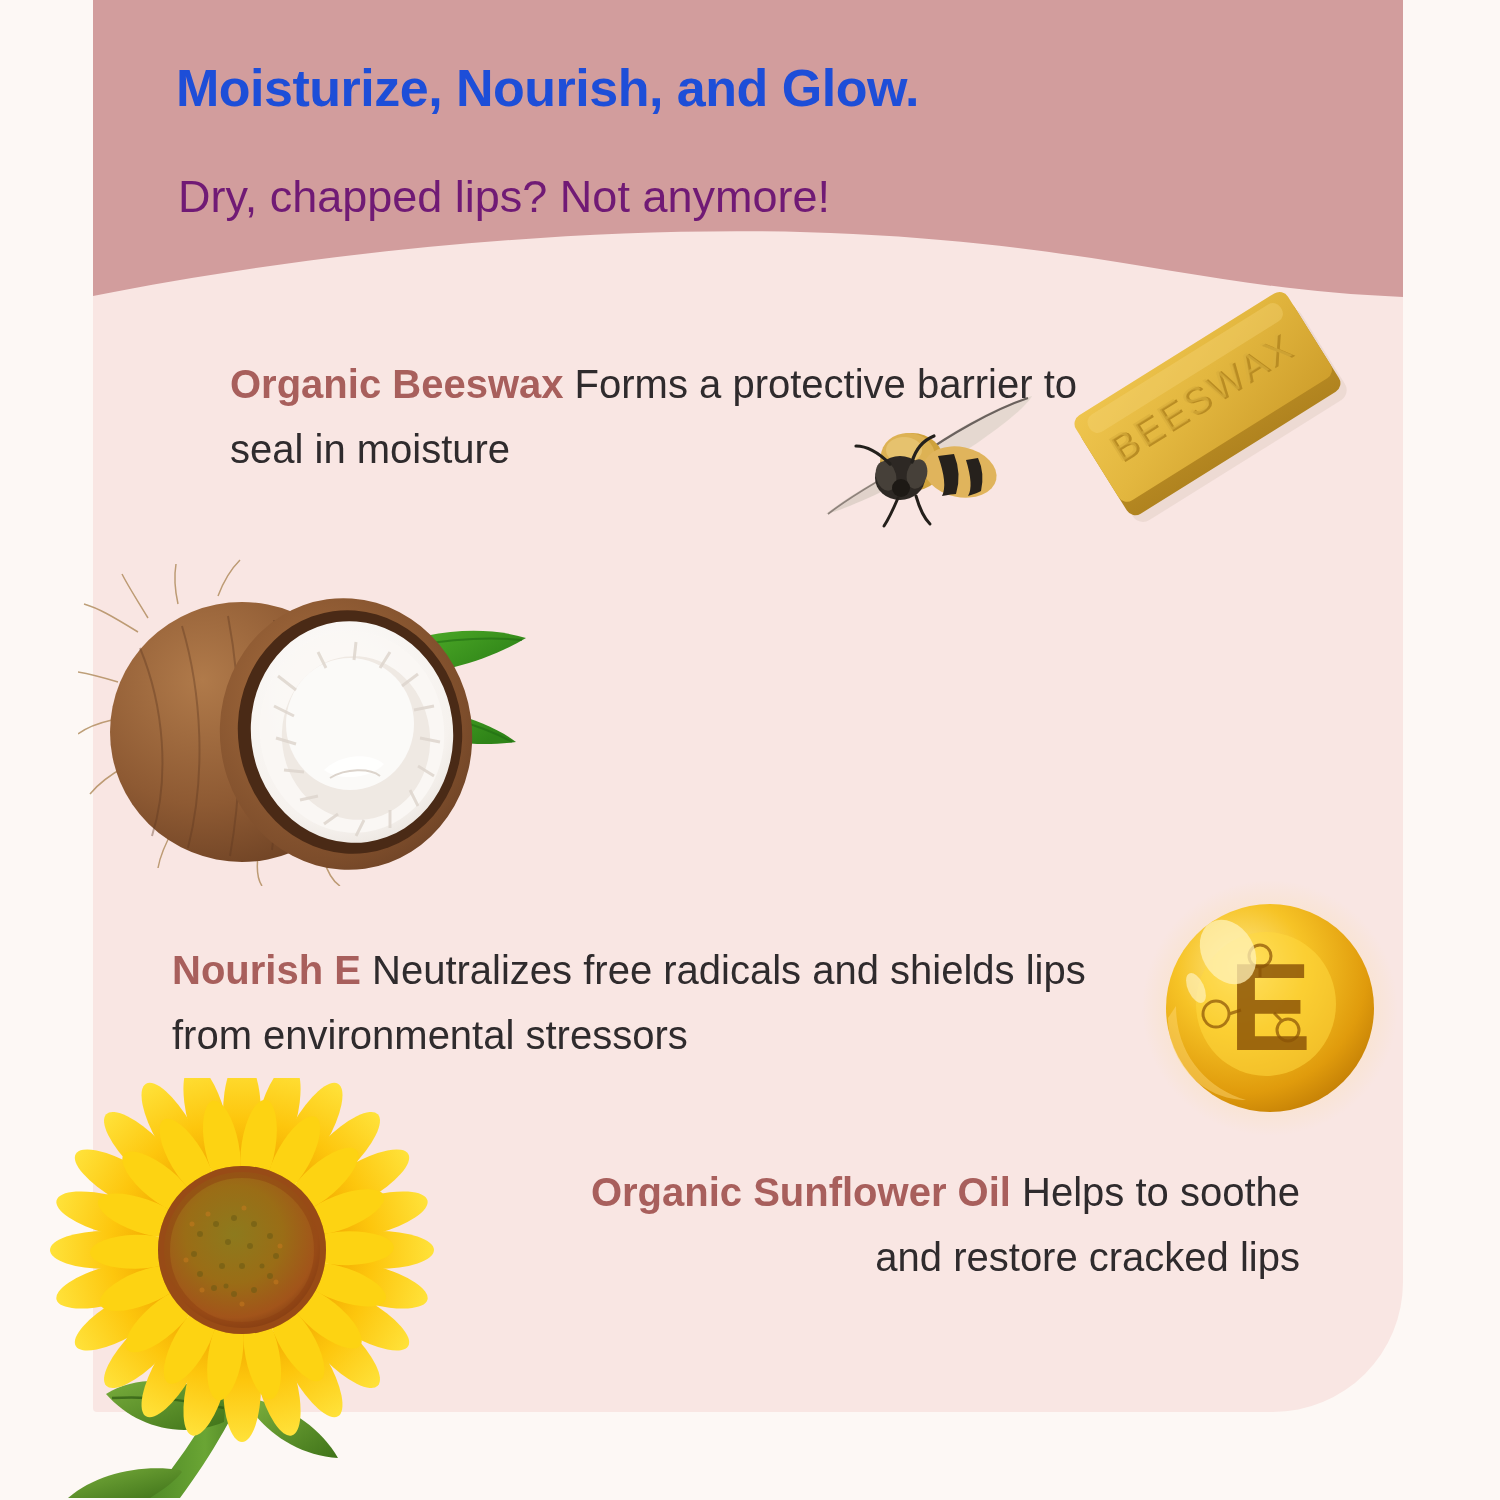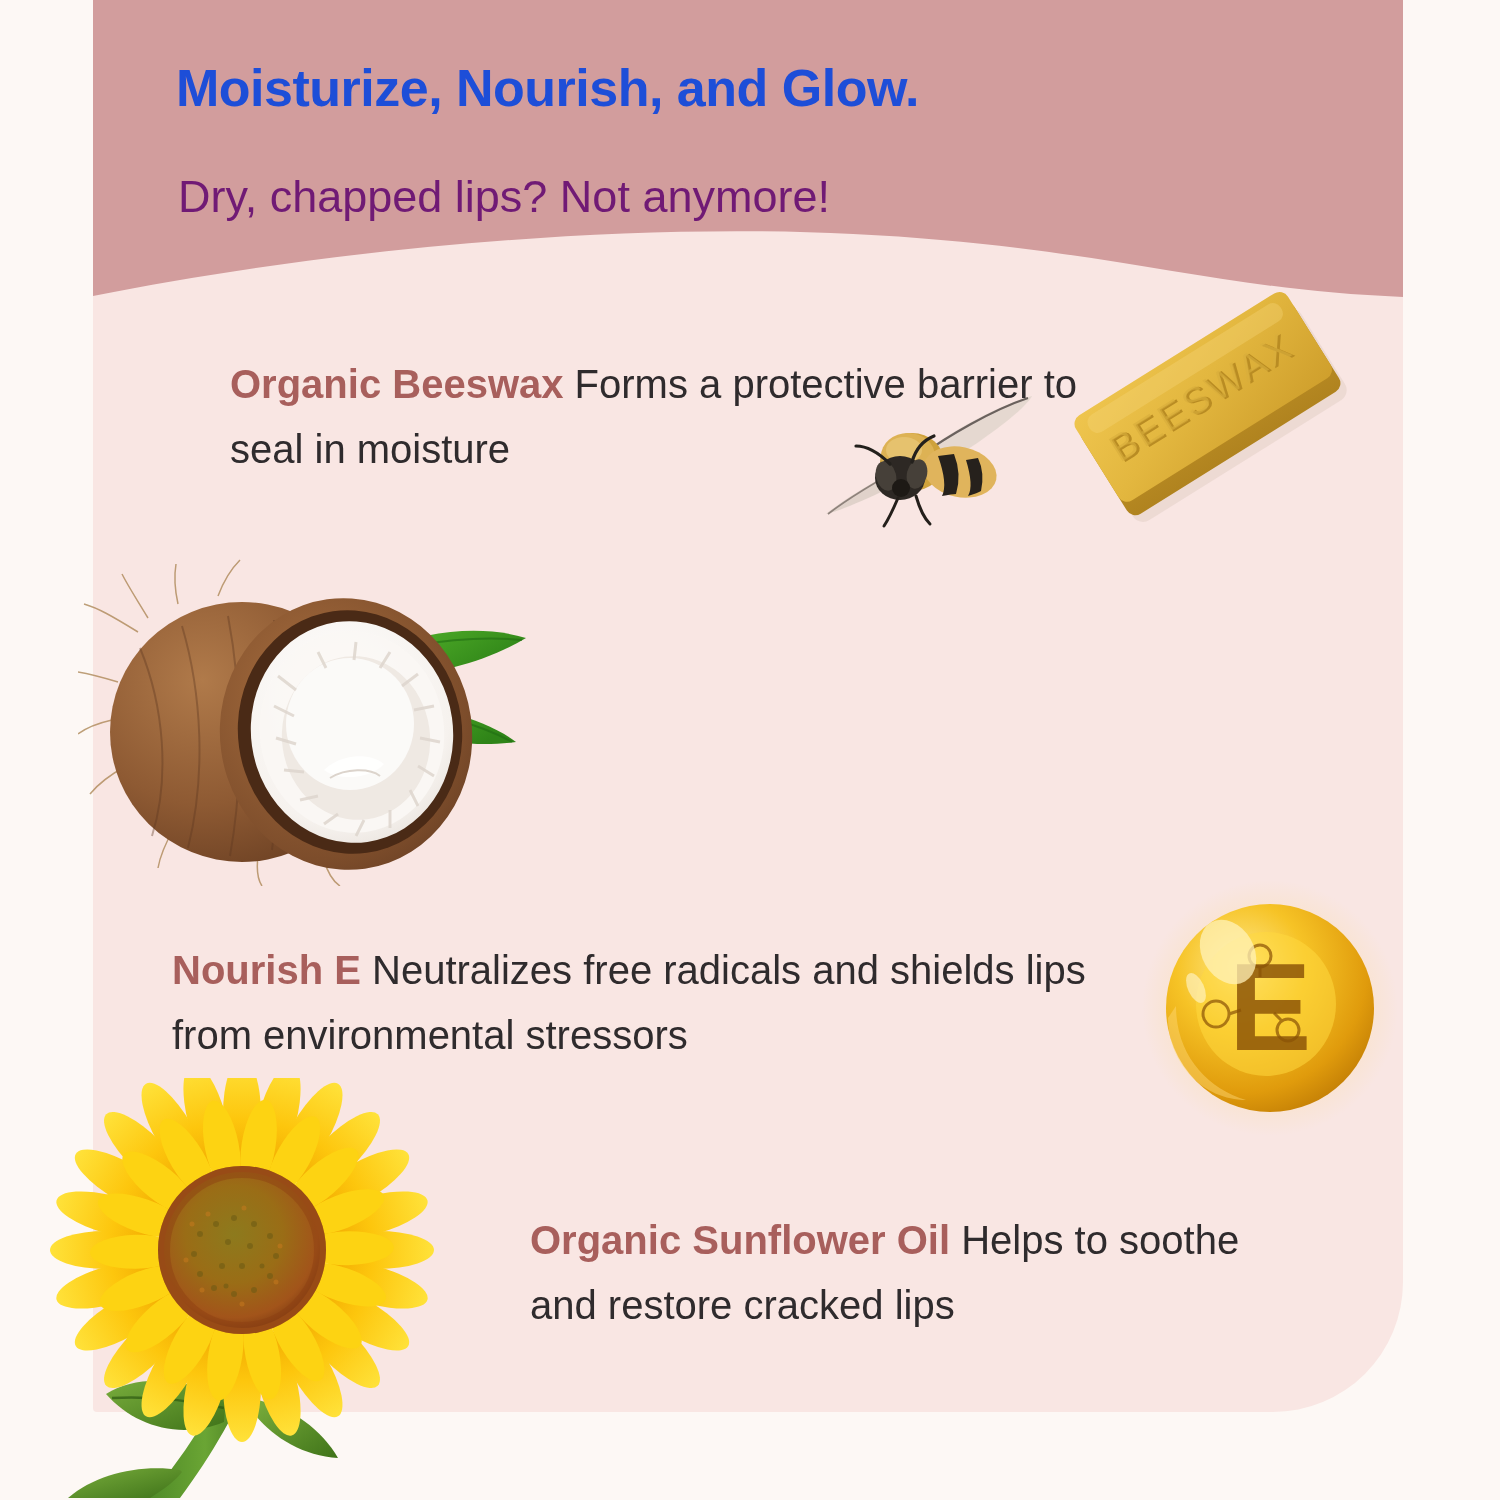--- a/index.html
+++ b/index.html
@@ -83,21 +83,21 @@
     font-weight: 400;
   }
   .ing-name {
     color: #a85f5c;
     font-weight: bold;
   }
 
   .ing-beeswax   { left: 190px;  top: 352px;  width: 880px; margin-left: 40px; }
   .ing-coconut   { left: 552px;  top: 608px;  width: 740px; }
   .ing-vitamin-e { left: 172px;  top: 938px;  width: 980px; }
-  .ing-sunflower { left: 530px;  top: 1208px; width: 770px; }
+  .ing-sunflower { left: 530px;  top: 1160px; width: 770px; text-align: right; }
 
   
   .beeswax-bar {
     position: absolute;
     left: 1060px;
     top: 252px;
     width: 300px;
     height: 300px;
   }
   

